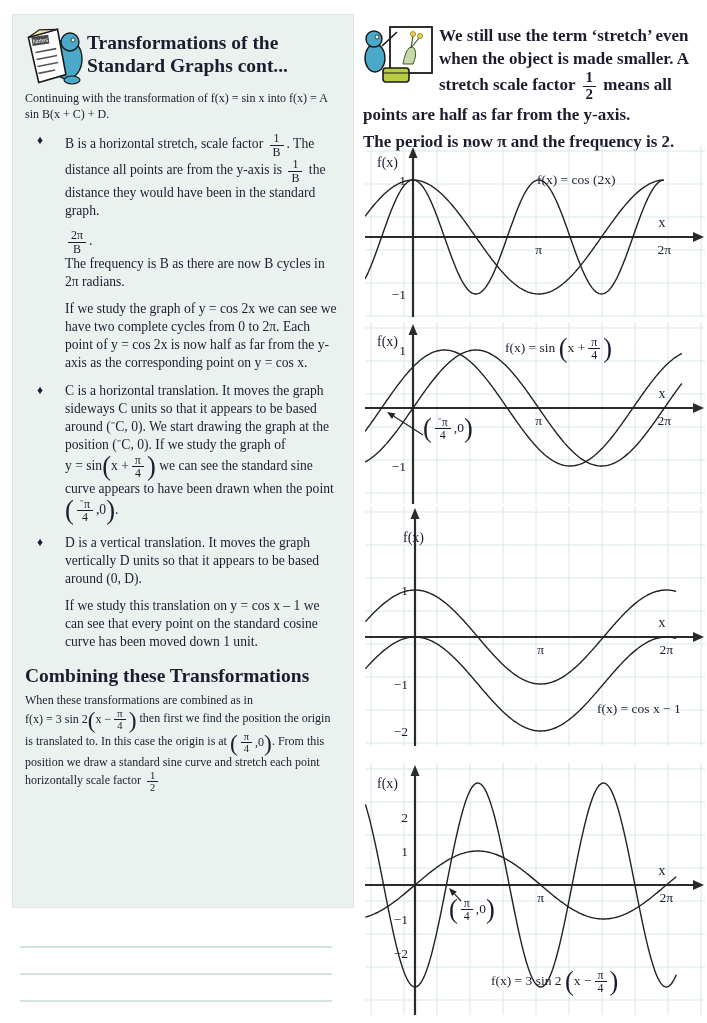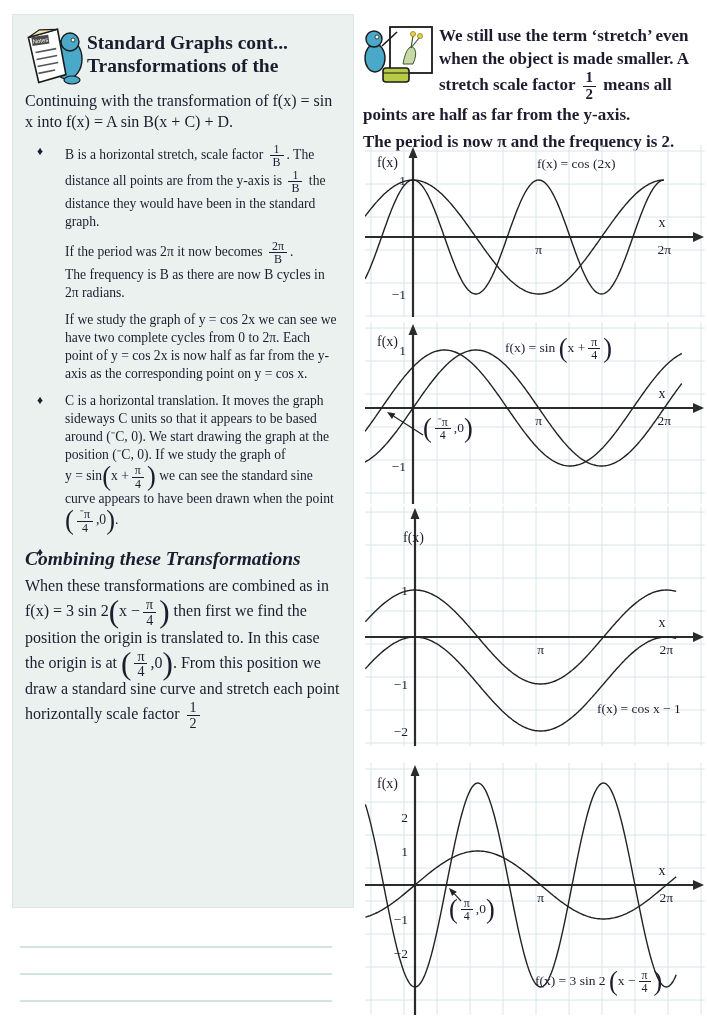--- a/index.html
+++ b/index.html
@@ -4,25 +4,25 @@
 <style>
   html,body{margin:0;padding:0;background:#ffffff;}
   .page{position:relative;width:707px;height:1023px;background:#ffffff;overflow:hidden;
         font-family:"Liberation Serif", serif;color:#1c1c2e;}
   
   .left-panel{position:absolute;left:12px;top:14px;width:342px;height:894px;
       background:#eaf1ee;border:1px solid #dde8e4;box-sizing:border-box;
       padding:10px 10px 6px 10px;}
   .title-row{display:flex;align-items:flex-start;margin-bottom:4px;}
   .title-block{font-weight:bold;font-size:19.5px;line-height:1.18;padding-top:6px;}
-  .body-p{font-size:16px;line-height:1.3;margin:4px 2px 8px 2px;}
+  .body-p{font-size:12px;line-height:1.3;margin:4px 2px 8px 2px;}
   .bullet{position:relative;padding-left:40px;margin:10px 2px 10px 2px;}
   .bullet .diamond{position:absolute;left:12px;top:1px;font-size:12px;}
   .bullet p{font-size:13.6px;line-height:1.32;margin:0 0 9px 0;}
-  .section-h{font-weight:bold;font-size:19.5px;margin:14px 0 6px 2px;font-style:italic;}
+  .section-h{font-weight:bold;font-size:19.5px;margin:14px 0 6px 2px;}
   
   .frac{display:inline-block;text-align:center;vertical-align:middle;
         font-size:0.88em;line-height:1.05;margin:0 3px;}
   .fnum{display:block;border-bottom:1px solid #1c1c2e;padding:0 3px;}
   .fden{display:block;padding:0 3px;}
   .mexpr{white-space:nowrap;}
   .bigp{font-size:1.95em;font-weight:400;vertical-align:middle;line-height:0.9;}
   
   .right-intro{position:absolute;left:363px;top:24px;width:342px;
       font-weight:bold;font-size:17px;line-height:1.36;}
@@ -51,47 +51,49 @@
           <polygon points="8,10 20,4 38,6" fill="#f4e3b2" stroke="#1a1a1a" stroke-width="1.2"></polygon>
           <rect x="11" y="10" width="17" height="9" fill="#4a4a4a"></rect>
           <text x="19.5" y="17" text-anchor="middle" font-size="6" fill="#ffffff" font-family="Liberation Sans, sans-serif">Notes</text>
           <line x1="13" y1="26" x2="34" y2="25" stroke="#555" stroke-width="1.6"></line>
           <line x1="13" y1="33" x2="34" y2="32" stroke="#555" stroke-width="1.6"></line>
           <line x1="13" y1="40" x2="34" y2="39" stroke="#555" stroke-width="1.6"></line>
           <line x1="13" y1="47" x2="30" y2="46" stroke="#555" stroke-width="1.6"></line>
         </g>
       </svg>
       <div class="title-block">
+        <div>Transformations of the</div>
         <div>Standard Graphs cont...</div>
-        <div>Transformations of the</div>
       </div>
     </div>
 
     <p class="body-p">Continuing with the transformation of f(x) = sin x into f(x) = A sin B(x + C) + D.</p>
 
     <div class="bullet">
       <span class="diamond">♦</span>
       <p><span>B is a horizontal stretch, scale factor</span>
         <span class="frac"><span class="fnum">1</span><span class="fden">B</span></span><span>.  The distance all points are from the y-axis is</span>
         <span class="frac"><span class="fnum">1</span><span class="fden">B</span></span><span> the distance they would have been in the standard graph.</span></p>
-      <p><span>If the period was 2π it now becomes</span>
+      <p>
         <span class="frac"><span class="fnum">2π</span><span class="fden">B</span></span><span>.</span><br>
         <span>The frequency is B as there are now B cycles in 2π radians.</span></p>
       <p>If we study the graph of y = cos 2x we can see we have two complete cycles from 0 to 2π.  Each point of y = cos 2x is now half as far from the y-axis as the corresponding point on y = cos x.</p>
     </div>
 
     <div class="bullet">
       <span class="diamond">♦</span>
       <p><span>C is a horizontal translation.  It moves the graph sideways C units so that it appears to be based around (⁻C, 0).  We start drawing the graph at the position (⁻C, 0).  If we study the graph of</span>
         <span class="mexpr"><span>y = sin</span><span class="bigp">(</span><span>x +</span><span class="frac"><span class="fnum">π</span><span class="fden">4</span></span><span class="bigp">)</span></span><span> we can see the standard sine curve appears to have been drawn when the point</span>
         <span class="mexpr"><span class="bigp">(</span><span class="frac"><span class="fnum">⁻π</span><span class="fden">4</span></span><span>,0</span><span class="bigp">)</span></span><span>.</span></p>
     </div>
 
     <div class="bullet">
       <span class="diamond">♦</span>
+      <p>D is a vertical translation.  It  moves the graph vertically D units so that it appears to be based around (0, D).</p>
+      <p>If we study this translation on y = cos x – 1 we can see that every point on the standard cosine curve has been moved down 1 unit.</p>
     </div>
 
     <div class="section-h">Combining these Transformations</div>
     <p class="body-p"><span>When these transformations are combined as in</span>
       <span class="mexpr"><span>f(x) = 3 sin 2</span><span class="bigp">(</span><span>x −</span><span class="frac"><span class="fnum">π</span><span class="fden">4</span></span><span class="bigp">)</span></span><span> then first we find the position the origin is translated to.  In this case the origin is at</span>
       <span class="mexpr"><span class="bigp">(</span><span class="frac"><span class="fnum">π</span><span class="fden">4</span></span><span>,0</span><span class="bigp">)</span></span><span>.  From this position we draw a standard sine curve and stretch each point horizontally scale factor</span>
       <span class="frac"><span class="fnum">1</span><span class="fden">2</span></span></p>
   </div>
 
   <div class="right-intro">
@@ -139,21 +141,21 @@
         <polygon points="43.5,13 52.5,13 48,2" fill="#2b2b2b"></polygon>
         <text x="41" y="39.5" text-anchor="end" font-size="13.5" fill="#1c1c2e" font-family="Liberation Serif, serif">1</text>
         <text x="41" y="153.5" text-anchor="end" font-size="13.5" fill="#1c1c2e" font-family="Liberation Serif, serif">−1</text>
         <text x="173.6636" y="109" text-anchor="middle" font-size="13.5" fill="#1c1c2e" font-family="Liberation Serif, serif">π</text>
         <text x="299.3276" y="109" text-anchor="middle" font-size="13.5" fill="#1c1c2e" font-family="Liberation Serif, serif">2π</text>
         <text x="12" y="22" text-anchor="start" font-size="14" fill="#1c1c2e" font-family="Liberation Serif, serif">f(x)</text>
         <text x="297" y="82" text-anchor="middle" font-size="14" fill="#1c1c2e" font-family="Liberation Serif, serif">x</text>
         <path d="M0.0 71.3L1.2 69.8L2.4 68.2L3.6 66.7L4.8 65.1L6.0 63.6L7.2 62.2L8.4 60.7L9.6 59.3L10.8 57.9L12.0 56.6L13.2 55.2L14.4 54.0L15.6 52.7L16.8 51.5L18.0 50.3L19.2 49.1L20.4 48.0L21.6 47.0L22.8 45.9L24.0 45.0L25.2 44.0L26.4 43.1L27.6 42.3L28.8 41.4L30.0 40.7L31.2 40.0L32.4 39.3L33.6 38.7L34.8 38.1L36.0 37.5L37.2 37.1L38.4 36.6L39.6 36.3L40.8 35.9L42.0 35.6L43.2 35.4L44.4 35.2L45.6 35.1L46.8 35.0L48.0 35.0L49.2 35.0L50.4 35.1L51.6 35.2L52.8 35.4L54.0 35.6L55.2 35.9L56.4 36.3L57.6 36.6L58.8 37.1L60.0 37.5L61.2 38.1L62.4 38.7L63.6 39.3L64.8 40.0L66.0 40.7L67.2 41.4L68.4 42.3L69.6 43.1L70.8 44.0L72.0 45.0L73.2 45.9L74.4 47.0L75.6 48.0L76.8 49.1L78.0 50.3L79.2 51.5L80.4 52.7L81.6 54.0L82.8 55.2L84.0 56.6L85.2 57.9L86.4 59.3L87.6 60.7L88.8 62.2L90.0 63.6L91.2 65.1L92.4 66.7L93.6 68.2L94.8 69.8L96.0 71.3L97.2 72.9L98.4 74.6L99.6 76.2L100.8 77.9L102.0 79.5L103.2 81.2L104.4 82.9L105.6 84.6L106.8 86.3L108.0 88.0L109.2 89.7L110.4 91.4L111.6 93.1L112.8 94.8L114.0 96.5L115.2 98.2L116.4 99.9L117.6 101.6L118.8 103.3L120.0 105.0L121.2 106.6L122.4 108.3L123.6 109.9L124.8 111.5L126.0 113.1L127.2 114.7L128.4 116.2L129.6 117.8L130.8 119.3L132.0 120.8L133.2 122.2L134.4 123.7L135.6 125.1L136.8 126.5L138.0 127.8L139.2 129.1L140.4 130.4L141.6 131.6L142.8 132.9L144.0 134.0L145.2 135.2L146.4 136.3L147.6 137.3L148.8 138.3L150.0 139.3L151.2 140.2L152.4 141.1L153.6 142.0L154.8 142.8L156.0 143.5L157.2 144.2L158.4 144.9L159.6 145.5L160.8 146.1L162.0 146.6L163.2 147.1L164.4 147.5L165.6 147.8L166.8 148.2L168.0 148.4L169.2 148.6L170.4 148.8L171.6 148.9L172.8 149.0L174.0 149.0L175.2 149.0L176.4 148.9L177.6 148.7L178.8 148.5L180.0 148.3L181.2 148.0L182.4 147.6L183.6 147.3L184.8 146.8L186.0 146.3L187.2 145.8L188.4 145.2L189.6 144.5L190.8 143.8L192.0 143.1L193.2 142.3L194.4 141.5L195.6 140.6L196.8 139.7L198.0 138.8L199.2 137.8L200.4 136.7L201.6 135.7L202.8 134.5L204.0 133.4L205.2 132.2L206.4 131.0L207.6 129.7L208.8 128.4L210.0 127.1L211.2 125.7L212.4 124.3L213.6 122.9L214.8 121.4L216.0 119.9L217.2 118.4L218.4 116.9L219.6 115.4L220.8 113.8L222.0 112.2L223.2 110.6L224.4 109.0L225.6 107.3L226.8 105.7L228.0 104.0L229.2 102.3L230.4 100.7L231.6 99.0L232.8 97.3L234.0 95.6L235.2 93.8L236.4 92.1L237.6 90.4L238.8 88.7L240.0 87.0L241.2 85.3L242.4 83.6L243.6 81.9L244.8 80.3L246.0 78.6L247.2 76.9L248.4 75.3L249.6 73.7L250.8 72.0L252.0 70.5L253.2 68.9L254.4 67.3L255.6 65.8L256.8 64.3L258.0 62.8L259.2 61.4L260.4 59.9L261.6 58.5L262.8 57.2L264.0 55.8L265.2 54.5L266.4 53.2L267.6 52.0L268.8 50.8L270.0 49.6L271.2 48.5L272.4 47.4L273.6 46.4L274.8 45.4L276.0 44.4L277.2 43.5L278.4 42.6L279.6 41.8L280.8 41.0L282.0 40.3L283.2 39.6L284.4 38.9L285.6 38.3L286.8 37.8L288.0 37.3L289.2 36.8L290.4 36.4L291.6 36.1L292.8 35.8L294.0 35.5L295.2 35.3L296.4 35.2L297.6 35.1L298.8 35.0" fill="none" stroke="#222222" stroke-width="1.4"></path>
         <path d="M0.0 134.0L1.2 131.6L2.4 129.1L3.6 126.5L4.8 123.7L6.0 120.8L7.2 117.8L8.4 114.7L9.6 111.5L10.8 108.3L12.0 105.0L13.2 101.6L14.4 98.2L15.6 94.8L16.8 91.4L18.0 88.0L19.2 84.6L20.4 81.2L21.6 77.9L22.8 74.6L24.0 71.3L25.2 68.2L26.4 65.1L27.6 62.2L28.8 59.3L30.0 56.6L31.2 54.0L32.4 51.5L33.6 49.1L34.8 47.0L36.0 45.0L37.2 43.1L38.4 41.4L39.6 40.0L40.8 38.7L42.0 37.5L43.2 36.6L44.4 35.9L45.6 35.4L46.8 35.1L48.0 35.0L49.2 35.1L50.4 35.4L51.6 35.9L52.8 36.6L54.0 37.5L55.2 38.7L56.4 40.0L57.6 41.4L58.8 43.1L60.0 45.0L61.2 47.0L62.4 49.1L63.6 51.5L64.8 54.0L66.0 56.6L67.2 59.3L68.4 62.2L69.6 65.1L70.8 68.2L72.0 71.3L73.2 74.6L74.4 77.9L75.6 81.2L76.8 84.6L78.0 88.0L79.2 91.4L80.4 94.8L81.6 98.2L82.8 101.6L84.0 105.0L85.2 108.3L86.4 111.5L87.6 114.7L88.8 117.8L90.0 120.8L91.2 123.7L92.4 126.5L93.6 129.1L94.8 131.6L96.0 134.0L97.2 136.3L98.4 138.3L99.6 140.2L100.8 142.0L102.0 143.5L103.2 144.9L104.4 146.1L105.6 147.1L106.8 147.8L108.0 148.4L109.2 148.8L110.4 149.0L111.6 149.0L112.8 148.7L114.0 148.3L115.2 147.6L116.4 146.8L117.6 145.8L118.8 144.5L120.0 143.1L121.2 141.5L122.4 139.7L123.6 137.8L124.8 135.7L126.0 133.4L127.2 131.0L128.4 128.4L129.6 125.7L130.8 122.9L132.0 119.9L133.2 116.9L134.4 113.8L135.6 110.6L136.8 107.3L138.0 104.0L139.2 100.7L140.4 97.3L141.6 93.8L142.8 90.4L144.0 87.0L145.2 83.6L146.4 80.3L147.6 76.9L148.8 73.7L150.0 70.5L151.2 67.3L152.4 64.3L153.6 61.4L154.8 58.5L156.0 55.8L157.2 53.2L158.4 50.8L159.6 48.5L160.8 46.4L162.0 44.4L163.2 42.6L164.4 41.0L165.6 39.6L166.8 38.3L168.0 37.3L169.2 36.4L170.4 35.8L171.6 35.3L172.8 35.1L174.0 35.0L175.2 35.2L176.4 35.5L177.6 36.1L178.8 36.9L180.0 37.8L181.2 39.0L182.4 40.4L183.6 41.9L184.8 43.6L186.0 45.5L187.2 47.6L188.4 49.8L189.6 52.2L190.8 54.7L192.0 57.3L193.2 60.1L194.4 63.0L195.6 66.0L196.8 69.1L198.0 72.2L199.2 75.5L200.4 78.8L201.6 82.1L202.8 85.5L204.0 88.9L205.2 92.3L206.4 95.8L207.6 99.2L208.8 102.5L210.0 105.9L211.2 109.2L212.4 112.4L213.6 115.6L214.8 118.6L216.0 121.6L217.2 124.5L218.4 127.2L219.6 129.8L220.8 132.3L222.0 134.7L223.2 136.9L224.4 138.9L225.6 140.7L226.8 142.4L228.0 143.9L229.2 145.2L230.4 146.4L231.6 147.3L232.8 148.0L234.0 148.6L235.2 148.9L236.4 149.0L237.6 148.9L238.8 148.6L240.0 148.1L241.2 147.4L242.4 146.5L243.6 145.4L244.8 144.2L246.0 142.7L247.2 141.0L248.4 139.2L249.6 137.2L250.8 135.0L252.0 132.7L253.2 130.2L254.4 127.6L255.6 124.9L256.8 122.1L258.0 119.1L259.2 116.1L260.4 112.9L261.6 109.7L262.8 106.4L264.0 103.1L265.2 99.7L266.4 96.3L267.6 92.9L268.8 89.5L270.0 86.1L271.2 82.7L272.4 79.3L273.6 76.0L274.8 72.8L276.0 69.6L277.2 66.5L278.4 63.5L279.6 60.6L280.8 57.8L282.0 55.1L283.2 52.5L284.4 50.2L285.6 47.9L286.8 45.8L288.0 43.9L289.2 42.2L290.4 40.6L291.6 39.2L292.8 38.0L294.0 37.0L295.2 36.2L296.4 35.6L297.6 35.2L298.8 35.0" fill="none" stroke="#222222" stroke-width="1.4"></path>
       </svg>
-      <div class="graph-label" style="left: 172px; top: 12px;"><span class="mexpr"><span>f(x) = cos (2x) </span></span></div>
+      <div class="graph-label" style="left: 172px; top: 28px;"><span class="mexpr"><span>f(x) = cos (2x) </span></span></div>
     </div>
   <div class="graph" id="g2" style="left: 365px; top: 322px; width: 340px; height: 182px;">
       <svg width="340" height="182">
         <line x1="6" y1="0" x2="6" y2="182" stroke="#d9e6ea" stroke-width="1"></line>
         <line x1="39" y1="0" x2="39" y2="182" stroke="#d9e6ea" stroke-width="1"></line>
         <line x1="72" y1="0" x2="72" y2="182" stroke="#d9e6ea" stroke-width="1"></line>
         <line x1="105" y1="0" x2="105" y2="182" stroke="#d9e6ea" stroke-width="1"></line>
         <line x1="138" y1="0" x2="138" y2="182" stroke="#d9e6ea" stroke-width="1"></line>
         <line x1="171" y1="0" x2="171" y2="182" stroke="#d9e6ea" stroke-width="1"></line>
         <line x1="204" y1="0" x2="204" y2="182" stroke="#d9e6ea" stroke-width="1"></line>
@@ -253,20 +255,20 @@
         <text x="43" y="194.5" text-anchor="end" font-size="13.5" fill="#1c1c2e" font-family="Liberation Serif, serif">−2</text>
         <text x="175.6636" y="139" text-anchor="middle" font-size="13.5" fill="#1c1c2e" font-family="Liberation Serif, serif">π</text>
         <text x="301.3276" y="139" text-anchor="middle" font-size="13.5" fill="#1c1c2e" font-family="Liberation Serif, serif">2π</text>
         <text x="12" y="25" text-anchor="start" font-size="14" fill="#1c1c2e" font-family="Liberation Serif, serif">f(x)</text>
         <text x="297" y="112" text-anchor="middle" font-size="14" fill="#1c1c2e" font-family="Liberation Serif, serif">x</text>
         <path d="M0.4 154.2L1.6 153.8L2.8 153.4L4.0 153.0L5.2 152.6L6.4 152.1L7.6 151.7L8.8 151.1L10.0 150.6L11.2 150.0L12.4 149.5L13.6 148.8L14.8 148.2L16.0 147.5L17.2 146.9L18.4 146.2L19.6 145.4L20.8 144.7L22.0 143.9L23.2 143.1L24.4 142.3L25.6 141.5L26.8 140.6L28.0 139.8L29.2 138.9L30.4 138.0L31.6 137.1L32.8 136.2L34.0 135.2L35.2 134.3L36.4 133.3L37.6 132.4L38.8 131.4L40.0 130.4L41.2 129.4L42.4 128.4L43.6 127.4L44.8 126.4L46.0 125.4L47.2 124.4L48.4 123.4L49.6 122.3L50.8 121.3L52.0 120.3L53.2 119.3L54.4 118.3L55.6 117.3L56.8 116.2L58.0 115.2L59.2 114.2L60.4 113.3L61.6 112.3L62.8 111.3L64.0 110.3L65.2 109.4L66.4 108.4L67.6 107.5L68.8 106.6L70.0 105.7L71.2 104.8L72.4 103.9L73.6 103.1L74.8 102.2L76.0 101.4L77.2 100.6L78.4 99.8L79.6 99.1L80.8 98.3L82.0 97.6L83.2 96.9L84.4 96.2L85.6 95.6L86.8 94.9L88.0 94.3L89.2 93.8L90.4 93.2L91.6 92.7L92.8 92.2L94.0 91.7L95.2 91.2L96.4 90.8L97.6 90.4L98.8 90.1L100.0 89.7L101.2 89.4L102.4 89.1L103.6 88.9L104.8 88.7L106.0 88.5L107.2 88.3L108.4 88.2L109.6 88.1L110.8 88.0L112.0 88.0L113.2 88.0L114.4 88.0L115.6 88.1L116.8 88.2L118.0 88.3L119.2 88.4L120.4 88.6L121.6 88.8L122.8 89.1L124.0 89.3L125.2 89.6L126.4 89.9L127.6 90.3L128.8 90.7L130.0 91.1L131.2 91.5L132.4 92.0L133.6 92.5L134.8 93.0L136.0 93.5L137.2 94.1L138.4 94.7L139.6 95.3L140.8 96.0L142.0 96.6L143.2 97.3L144.4 98.1L145.6 98.8L146.8 99.5L148.0 100.3L149.2 101.1L150.4 101.9L151.6 102.8L152.8 103.6L154.0 104.5L155.2 105.4L156.4 106.3L157.6 107.2L158.8 108.1L160.0 109.0L161.2 110.0L162.4 110.9L163.6 111.9L164.8 112.9L166.0 113.9L167.2 114.9L168.4 115.9L169.6 116.9L170.8 117.9L172.0 118.9L173.2 119.9L174.4 120.9L175.6 121.9L176.8 123.0L178.0 124.0L179.2 125.0L180.4 126.0L181.6 127.0L182.8 128.0L184.0 129.0L185.2 130.0L186.4 131.0L187.6 132.0L188.8 133.0L190.0 133.9L191.2 134.9L192.4 135.8L193.6 136.7L194.8 137.7L196.0 138.6L197.2 139.4L198.4 140.3L199.6 141.2L200.8 142.0L202.0 142.8L203.2 143.6L204.4 144.4L205.6 145.1L206.8 145.9L208.0 146.6L209.2 147.3L210.4 148.0L211.6 148.6L212.8 149.2L214.0 149.8L215.2 150.4L216.4 150.9L217.6 151.5L218.8 152.0L220.0 152.4L221.2 152.9L222.4 153.3L223.6 153.7L224.8 154.0L226.0 154.4L227.2 154.7L228.4 154.9L229.6 155.2L230.8 155.4L232.0 155.6L233.2 155.7L234.4 155.8L235.6 155.9L236.8 156.0L238.0 156.0L239.2 156.0L240.4 156.0L241.6 155.9L242.8 155.8L244.0 155.7L245.2 155.5L246.4 155.3L247.6 155.1L248.8 154.9L250.0 154.6L251.2 154.3L252.4 154.0L253.6 153.6L254.8 153.2L256.0 152.8L257.2 152.4L258.4 151.9L259.6 151.4L260.8 150.8L262.0 150.3L263.2 149.7L264.4 149.1L265.6 148.5L266.8 147.8L268.0 147.2L269.2 146.5L270.4 145.7L271.6 145.0L272.8 144.2L274.0 143.5L275.2 142.7L276.4 141.8L277.6 141.0L278.8 140.2L280.0 139.3L281.2 138.4L282.4 137.5L283.6 136.6L284.8 135.7L286.0 134.7L287.2 133.8L288.4 132.8L289.6 131.8L290.8 130.8L292.0 129.9L293.2 128.9L294.4 127.9L295.6 126.9L296.8 125.8L298.0 124.8L299.2 123.8L300.4 122.8L301.6 121.8L302.8 120.7L304.0 119.7L305.2 118.7L306.4 117.7L307.6 116.7L308.8 115.7L310.0 114.7L311.2 113.7" fill="none" stroke="#222222" stroke-width="1.4"></path>
         <path d="M0.4 41.5L1.6 45.4L2.8 49.6L4.0 54.0L5.2 58.7L6.4 63.6L7.6 68.8L8.8 74.1L10.0 79.6L11.2 85.2L12.4 91.0L13.6 96.8L14.8 102.8L16.0 108.9L17.2 114.9L18.4 121.1L19.6 127.2L20.8 133.3L22.0 139.3L23.2 145.3L24.4 151.2L25.6 157.1L26.8 162.7L28.0 168.3L29.2 173.6L30.4 178.8L31.6 183.8L32.8 188.5L34.0 193.1L35.2 197.3L36.4 201.3L37.6 205.0L38.8 208.4L40.0 211.5L41.2 214.3L42.4 216.7L43.6 218.8L44.8 220.6L46.0 222.0L47.2 223.0L48.4 223.7L49.6 224.0L50.8 223.9L52.0 223.5L53.2 222.7L54.4 221.5L55.6 220.0L56.8 218.2L58.0 215.9L59.2 213.4L60.4 210.5L61.6 207.3L62.8 203.8L64.0 200.0L65.2 195.9L66.4 191.6L67.6 187.0L68.8 182.2L70.0 177.1L71.2 171.9L72.4 166.4L73.6 160.9L74.8 155.1L76.0 149.3L77.2 143.3L78.4 137.3L79.6 131.2L80.8 125.1L82.0 119.0L83.2 112.9L84.4 106.8L85.6 100.8L86.8 94.9L88.0 89.0L89.2 83.3L90.4 77.7L91.6 72.3L92.8 67.0L94.0 62.0L95.2 57.1L96.4 52.5L97.6 48.2L98.8 44.1L100.0 40.3L101.2 36.8L102.4 33.6L103.6 30.7L104.8 28.1L106.0 25.9L107.2 24.0L108.4 22.5L109.6 21.3L110.8 20.5L112.0 20.1L113.2 20.0L114.4 20.3L115.6 21.0L116.8 22.0L118.0 23.4L119.2 25.1L120.4 27.2L121.6 29.6L122.8 32.4L124.0 35.5L125.2 38.9L126.4 42.6L127.6 46.6L128.8 50.8L130.0 55.3L131.2 60.1L132.4 65.0L133.6 70.2L134.8 75.6L136.0 81.1L137.2 86.8L138.4 92.6L139.6 98.5L140.8 104.5L142.0 110.6L143.2 116.7L144.4 122.8L145.6 128.9L146.8 135.0L148.0 141.0L149.2 147.0L150.4 152.9L151.6 158.7L152.8 164.3L154.0 169.8L155.2 175.1L156.4 180.2L157.6 185.1L158.8 189.8L160.0 194.3L161.2 198.5L162.4 202.4L163.6 206.0L164.8 209.3L166.0 212.3L167.2 215.0L168.4 217.3L169.6 219.3L170.8 221.0L172.0 222.3L173.2 223.2L174.4 223.8L175.6 224.0L176.8 223.8L178.0 223.3L179.2 222.4L180.4 221.2L181.6 219.5L182.8 217.6L184.0 215.3L185.2 212.6L186.4 209.7L187.6 206.4L188.8 202.8L190.0 198.9L191.2 194.7L192.4 190.3L193.6 185.7L194.8 180.8L196.0 175.7L197.2 170.4L198.4 164.9L199.6 159.3L200.8 153.5L202.0 147.6L203.2 141.7L204.4 135.6L205.6 129.5L206.8 123.4L208.0 117.3L209.2 111.2L210.4 105.1L211.6 99.1L212.8 93.2L214.0 87.4L215.2 81.7L216.4 76.2L217.6 70.8L218.8 65.6L220.0 60.6L221.2 55.8L222.4 51.3L223.6 47.0L224.8 43.0L226.0 39.3L227.2 35.8L228.4 32.7L229.6 29.9L230.8 27.5L232.0 25.3L233.2 23.6L234.4 22.1L235.6 21.1L236.8 20.4L238.0 20.0L239.2 20.1L240.4 20.5L241.6 21.2L242.8 22.4L244.0 23.8L245.2 25.7L246.4 27.9L247.6 30.4L248.8 33.2L250.0 36.4L251.2 39.9L252.4 43.7L253.6 47.7L254.8 52.1L256.0 56.6L257.2 61.4L258.4 66.5L259.6 71.7L260.8 77.1L262.0 82.7L263.2 88.4L264.4 94.2L265.6 100.2L266.8 106.2L268.0 112.3L269.2 118.4L270.4 124.5L271.6 130.6L272.8 136.7L274.0 142.7L275.2 148.7L276.4 154.5L277.6 160.3L278.8 165.9L280.0 171.3L281.2 176.6L282.4 181.6L283.6 186.5L284.8 191.1L286.0 195.5L287.2 199.6L288.4 203.4L289.6 207.0L290.8 210.2L292.0 213.1L293.2 215.7L294.4 217.9L295.6 219.8L296.8 221.4L298.0 222.6L299.2 223.4L300.4 223.9L301.6 224.0L302.8 223.7L304.0 223.1L305.2 222.1L306.4 220.7L307.6 219.0L308.8 217.0L310.0 214.6L311.2 211.8" fill="none" stroke="#222222" stroke-width="1.4"></path>
         <line x1="96" y1="138" x2="89.42624082186452" y2="130.8784275570199" stroke="#222222" stroke-width="1.2"></line>
         <polygon points="84,125 91.77761184467249,128.7079312282741 87.07486979905656,133.0489238857657" fill="#222222"></polygon>
       </svg>
-      <div class="graph-label" style="left: 126px; top: 206px; margin-left: 44px;"><span class="mexpr"><span>f(x) = 3 sin 2 </span><span class="bigp">(</span><span>x −</span><span class="frac"><span class="fnum">π</span><span class="fden">4</span></span><span class="bigp">)</span></span></div>
+      <div class="graph-label" style="left: 126px; top: 206px;"><span class="mexpr"><span>f(x) = 3 sin 2 </span><span class="bigp">(</span><span>x −</span><span class="frac"><span class="fnum">π</span><span class="fden">4</span></span><span class="bigp">)</span></span></div>
       <div class="graph-ann" style="left: 84px; top: 134px;"><span class="mexpr"><span class="bigp">(</span><span class="frac"><span class="fnum">π</span><span class="fden">4</span></span><span>,0</span><span class="bigp">)</span></span></div>
     </div>
 
   <div class="rule-line" style="top:946px"></div>
   <div class="rule-line" style="top:973px"></div>
   <div class="rule-line" style="top:1000px"></div>
 </div>
 
 </body></html>

